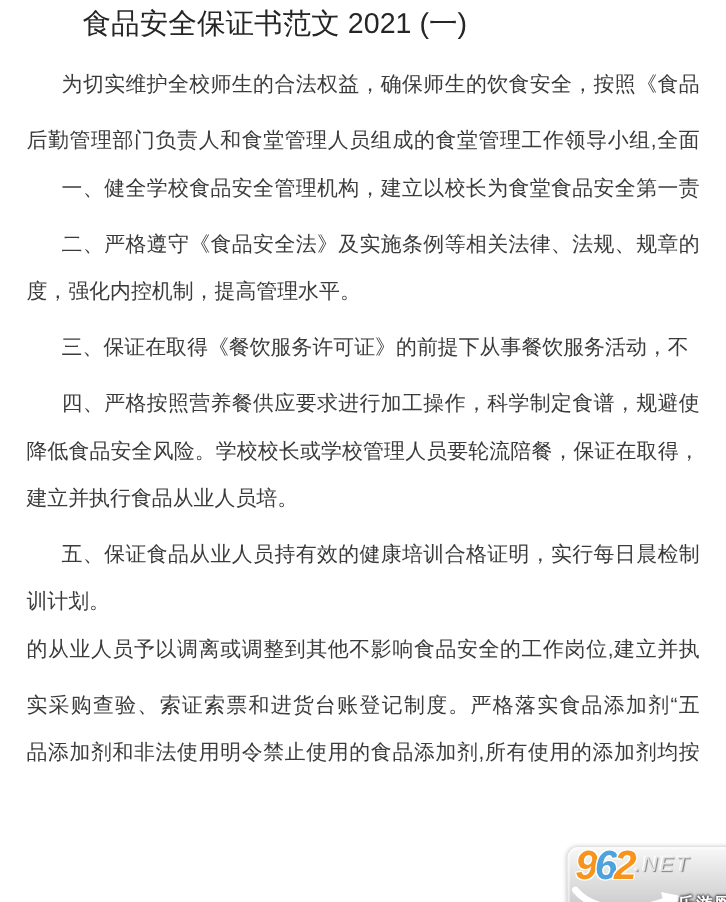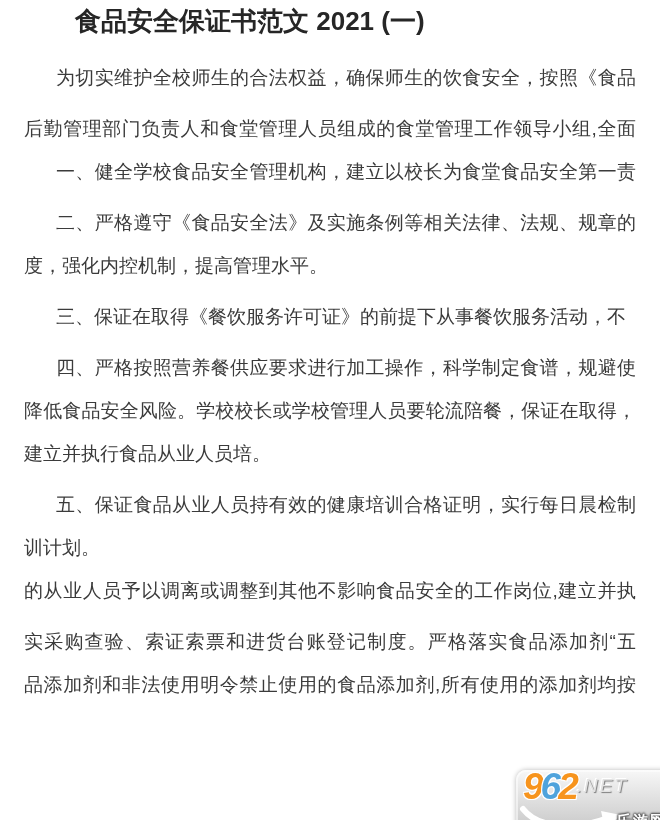--- a/index.html
+++ b/index.html
@@ -7,21 +7,21 @@
     width:660px;height:820px;
     background:#ffffff;
     overflow:hidden;
     position:relative;
     font-family:"Liberation Sans", sans-serif;
   }
   .page{padding:4px 24px 0 24px;}
   .doc-title{
     font-size:26px;
     line-height:34px;
-    font-weight:bold;
+    font-weight:normal;
     color:#262626;
     margin:0 0 18px 0;
     padding-left:51px;
   }
   .para{margin:0 0 8px 0;}
   .line{
     font-size:19px;
     color:#3b3b3b;
     line-height:43px;
     height:43px;

